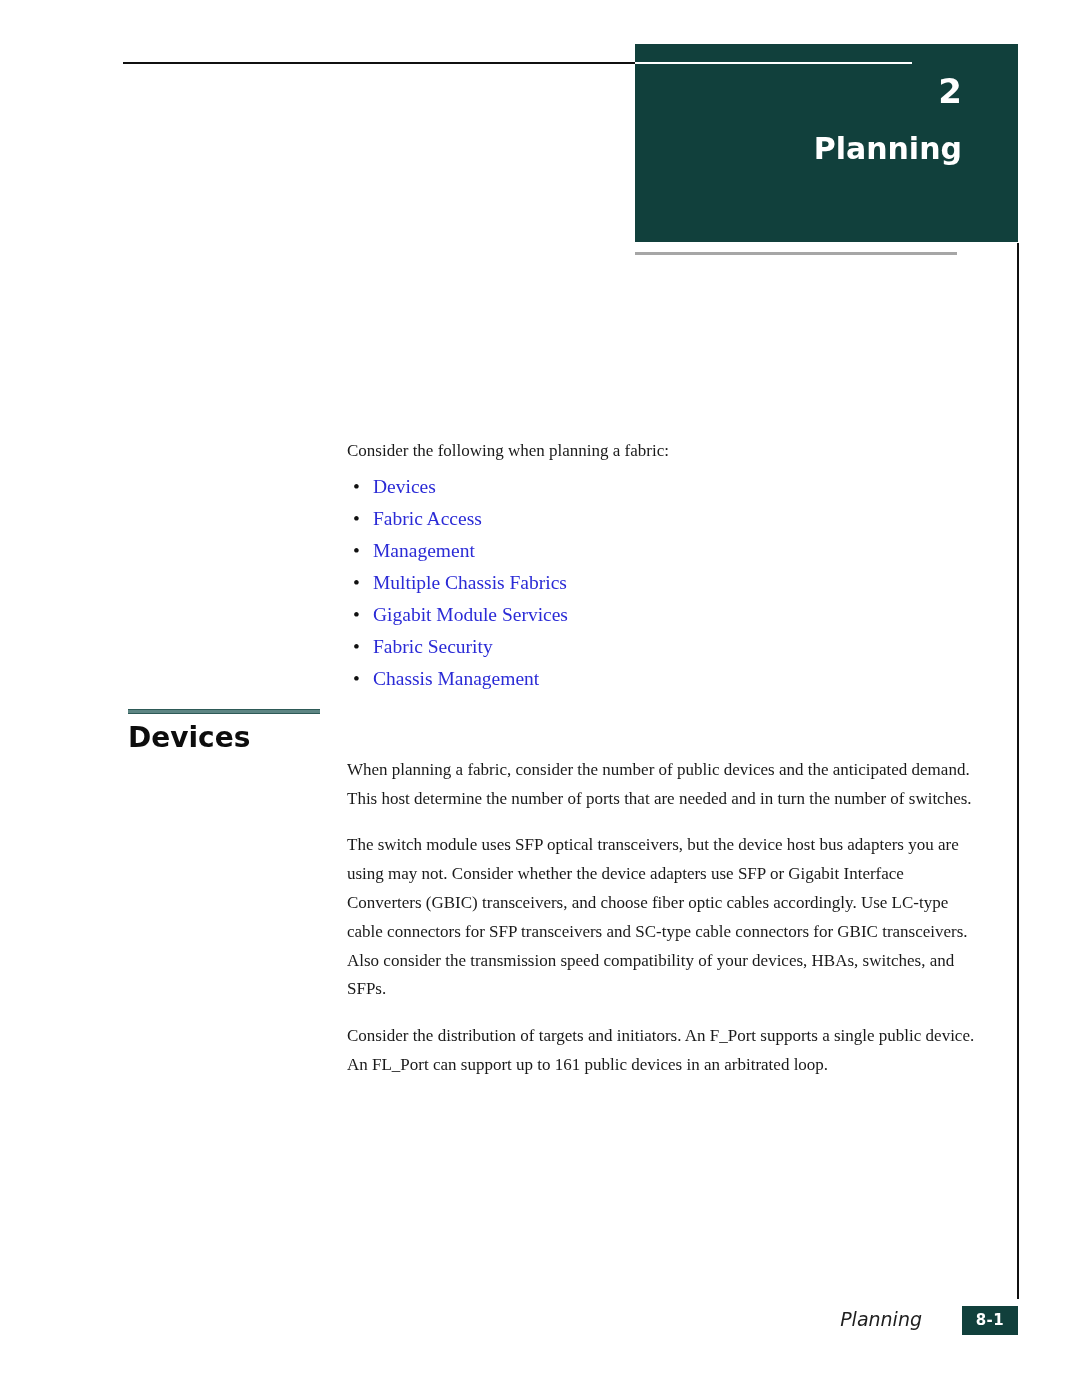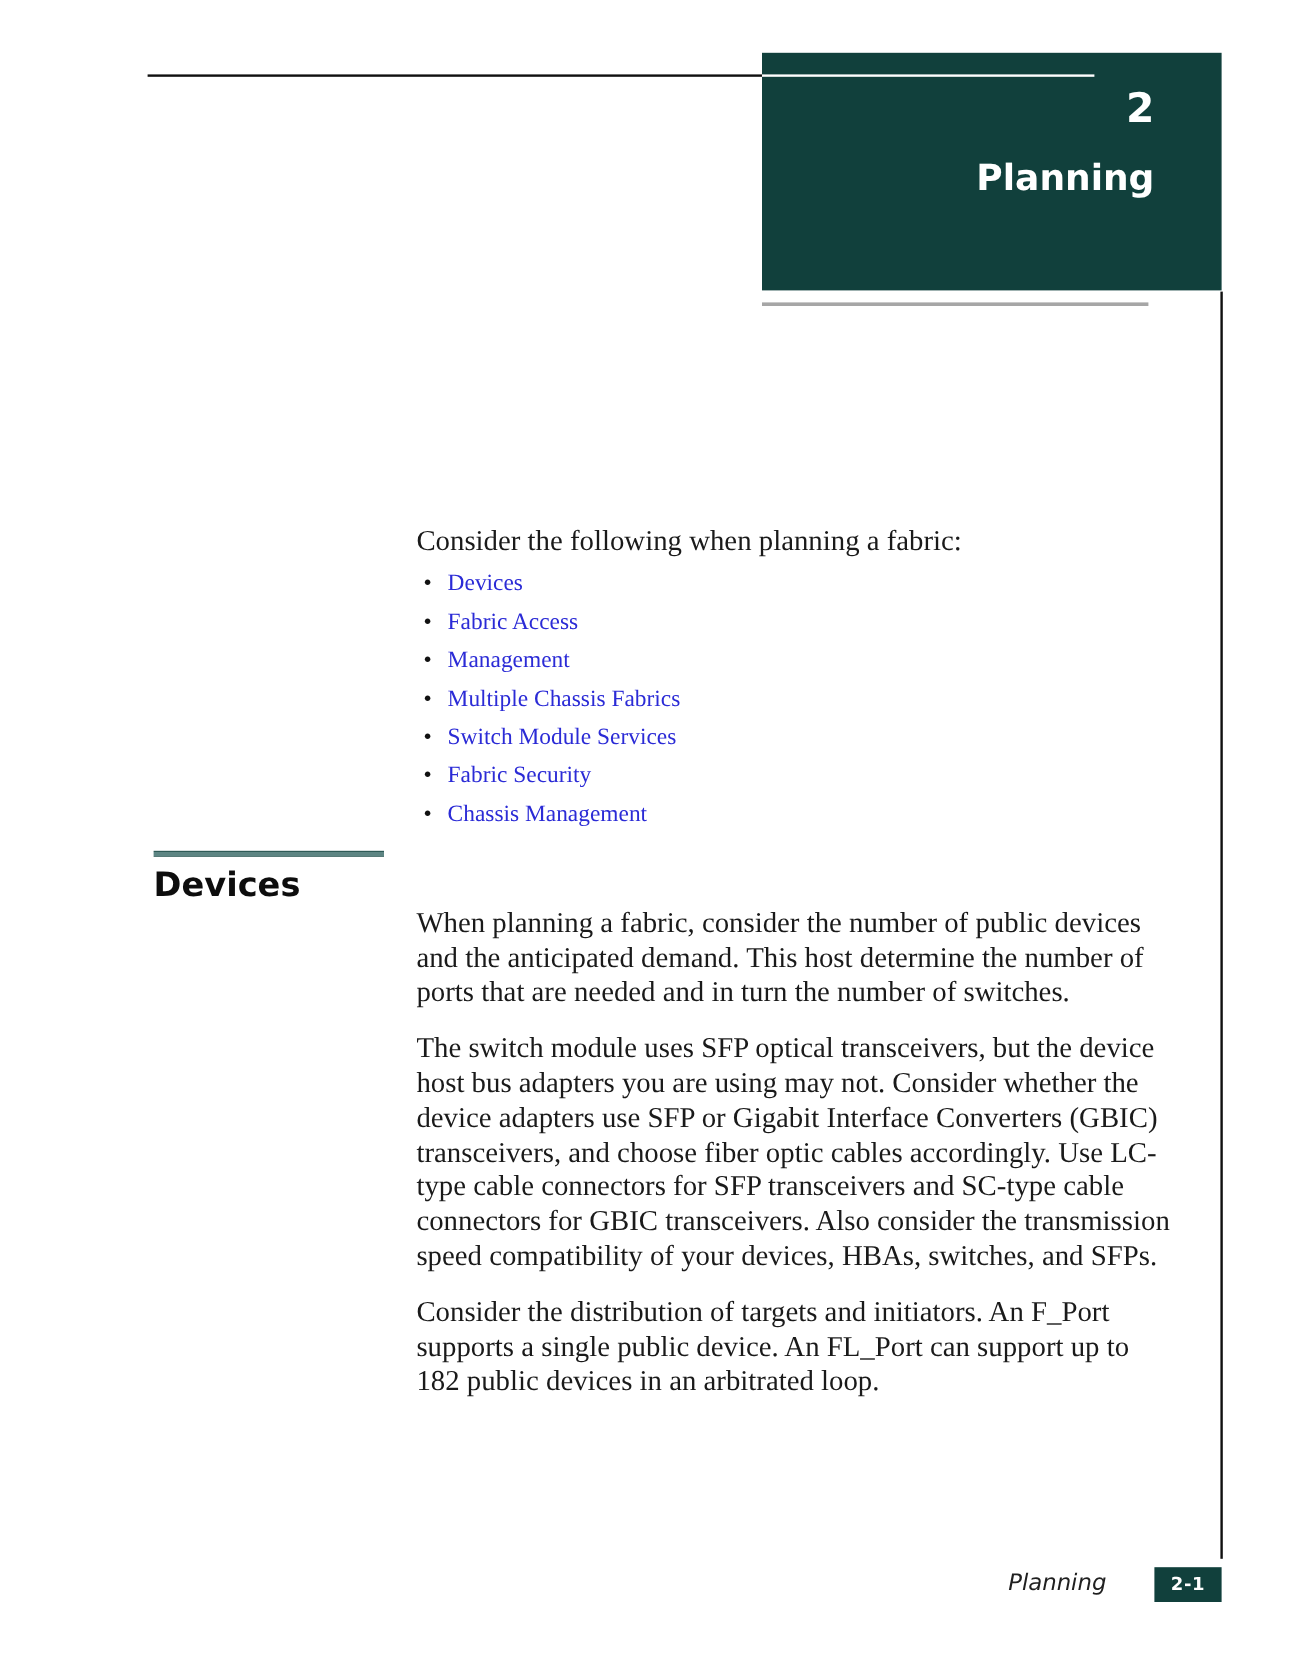--- a/index.html
+++ b/index.html
@@ -90,21 +90,21 @@
 
   
   .body-col {
     position: absolute;
     left: 347px;
     top: 437px;
     width: 634px;
   }
   p.body {
     margin: 0 0 18px 0;
-    font-size: 24px;
+    font-size: 17px;
     line-height: 28.8px;
     color: #1a1a1a;
     font-family: "Liberation Serif", "DejaVu Serif", serif;
   }
   p.body.tight { margin-bottom: 0; }
 
   ul.xref-list {
     list-style: none;
     margin: 8px 0 0 0;
     padding: 0;
@@ -231,38 +231,38 @@
       <li>
         <span class="bullet">•</span>
         <a class="xref" href="#">Management</a>
       </li>
       <li>
         <span class="bullet">•</span>
         <a class="xref" href="#">Multiple Chassis Fabrics</a>
       </li>
       <li>
         <span class="bullet">•</span>
-        <a class="xref" href="#">Switch Module Services</a>
+        <a class="xref" href="#">Gigabit Module Services</a>
       </li>
       <li>
         <span class="bullet">•</span>
         <a class="xref" href="#">Fabric Security</a>
       </li>
       <li>
         <span class="bullet">•</span>
         <a class="xref" href="#">Chassis Management</a>
       </li>
     </ul>
 
     <div style="height:58px"></div>
 
     <p class="body">When planning a fabric, consider the number of public devices and the anticipated demand. This host determine the number of ports that are needed and in turn the number of switches.</p>
 
     <p class="body">The switch module uses SFP optical transceivers, but the device host bus adapters you are using may not. Consider whether the device adapters use SFP or Gigabit Interface Converters (GBIC) transceivers, and choose fiber optic cables accordingly. Use LC-type cable connectors for SFP transceivers and SC-type cable connectors for GBIC transceivers. Also consider the transmission speed compatibility of your devices, HBAs, switches, and SFPs.</p>
 
-    <p class="body">Consider the distribution of targets and initiators. An F_Port supports a single public device. An FL_Port can support up to 182 public devices in an arbitrated loop.</p>
+    <p class="body">Consider the distribution of targets and initiators. An F_Port supports a single public device. An FL_Port can support up to 161 public devices in an arbitrated loop.</p>
   </div>
 
   <div class="footer-chapter">Planning</div>
   <div class="footer-pagebox"></div>
-  <div class="footer-pagenum">2-1</div>
+  <div class="footer-pagenum">8-1</div>
 
 </div>
 
 </body></html>

